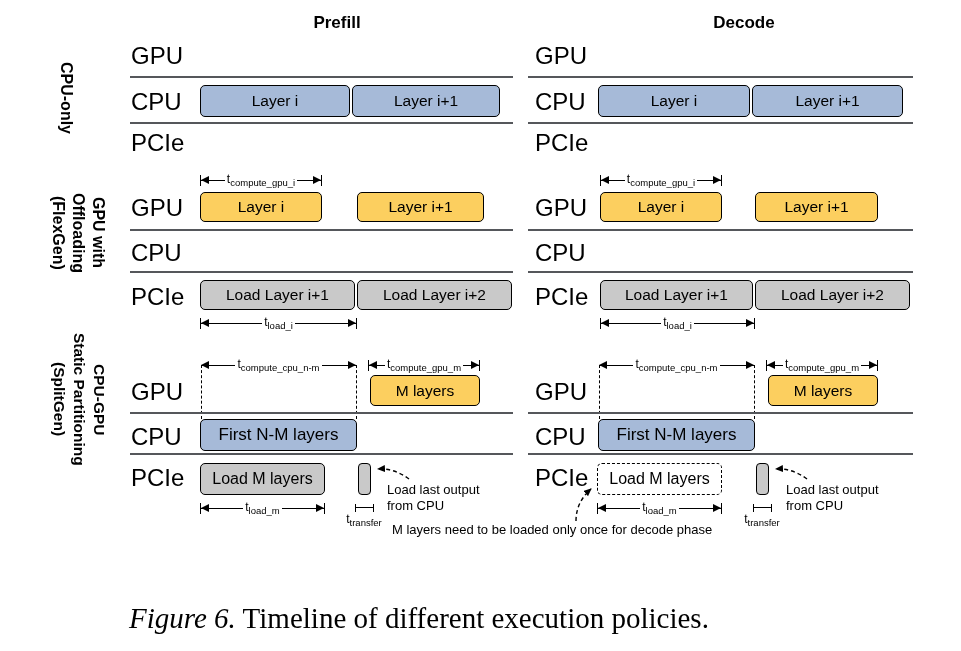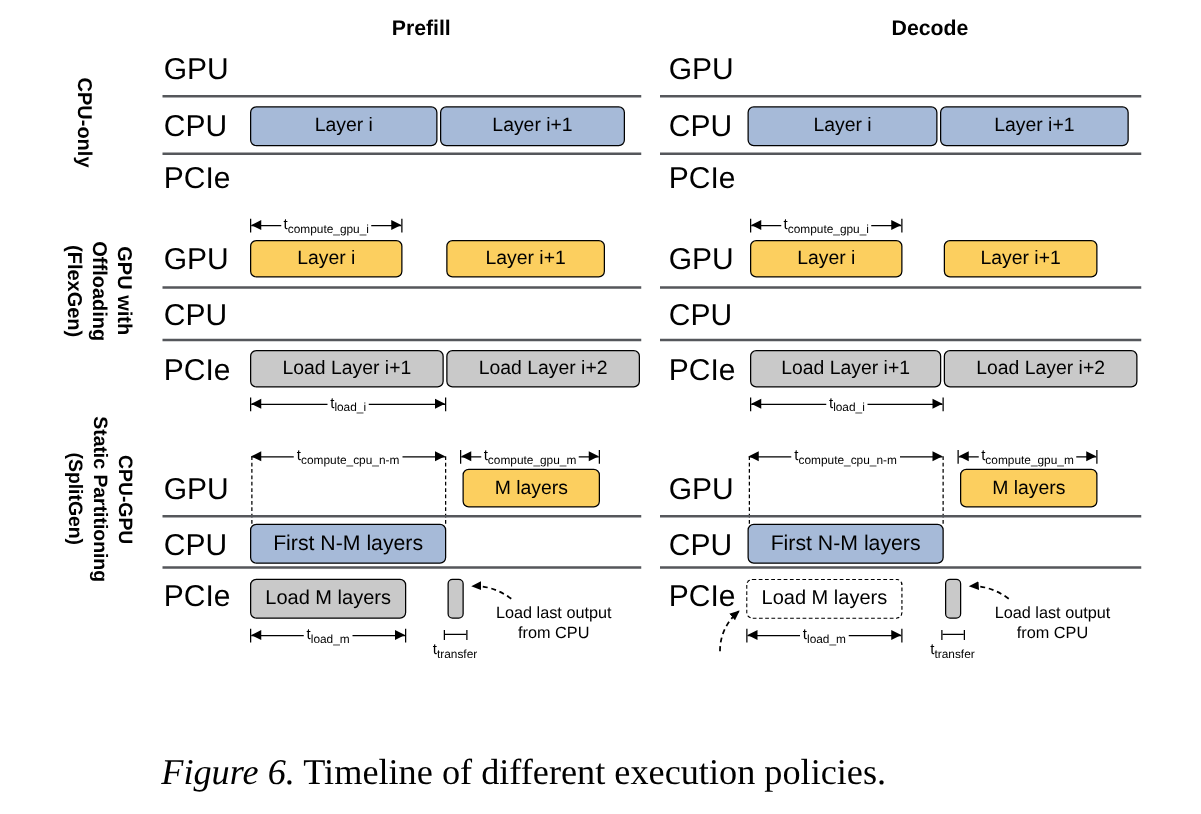--- a/index.html
+++ b/index.html
@@ -27,21 +27,21 @@
   .marrow.a-left::before{content:"";position:absolute;left:0;top:-4.7px;width:0;height:0;
           border-top:4px solid transparent;border-bottom:4px solid transparent;border-right:8px solid #000;}
   .marrow.a-right::after{content:"";position:absolute;right:0;top:-4.7px;width:0;height:0;
           border-top:4px solid transparent;border-bottom:4px solid transparent;border-left:8px solid #000;}
   .mlbl{flex:none;padding:0 2px;font-size:12px;line-height:13px;white-space:nowrap;}
   .mlbl sub,.tlbl sub{font-size:9.5px;vertical-align:-3px;line-height:1;}
   .vdash{position:absolute;width:0;border-left:1.4px dashed #000;}
   .bracket{position:absolute;height:8px;border-left:1.5px solid #000;border-right:1.5px solid #000;box-sizing:border-box;}
   .bracket::before{content:"";display:block;margin-top:3px;border-top:1.3px solid #000;}
   .tlbl{position:absolute;font-size:12px;line-height:13px;text-align:center;white-space:nowrap;}
-  .note{position:absolute;font-size:13px;line-height:16px;text-align:center;white-space:nowrap;}
+  .note{position:absolute;font-size:13px;line-height:16px;white-space:nowrap;}
   .caption{position:absolute;font-family:Liberation Serif, serif;font-size:29px;white-space:nowrap;}
   svg.overlay{position:absolute;left:0;top:0;pointer-events:none;}
 </style>
 </head>
 <body>
 
 <div id="canvas" style="--cpu-box: #a6bad8; --gpu-box: #fccf5f; --pcie-box: #c9c9c9; --separator: #55575b;">
 
   <div class="coltitle" style="left:257px;top:13px;">Prefill</div>
   <div class="coltitle" style="left:664px;top:13px;">Decode</div>
@@ -195,20 +195,21 @@
   <div class="tlbl" style="left:732px;top:513px;width:60px;"><span>t</span><sub>transfer</sub></div>
 
   <div class="note" style="left:387px;top:482px;width:112px;">
     <span>Load last output</span><br>
     <span>from CPU</span>
   </div>
   <div class="note" style="left:786px;top:482px;width:112px;">
     <span>Load last output</span><br>
     <span>from CPU</span>
   </div>
+  <div class="note" style="left:392px;top:522px;text-align:left;">M layers need to be loaded only once for decode phase</div>
 
   <svg class="overlay" width="961" height="651" viewBox="0 0 961 651">
     <defs>
       <marker id="ah" markerWidth="9" markerHeight="8" refX="7" refY="3.5" orient="auto" markerUnits="userSpaceOnUse">
         <path d="M0,0 L8,3.5 L0,7 Z" fill="#000"></path>
       </marker>
     </defs>
     <path d="M 409 479 Q 394 468 378 469" fill="none" stroke="#000" stroke-width="1.4" stroke-dasharray="4 3" marker-end="url(#ah)"></path>
     <path d="M 807 479 Q 792 468 776 469" fill="none" stroke="#000" stroke-width="1.4" stroke-dasharray="4 3" marker-end="url(#ah)"></path>
     <path d="M 576 521 Q 576 502 591 489" fill="none" stroke="#000" stroke-width="1.4" stroke-dasharray="4 3" marker-end="url(#ah)"></path>

